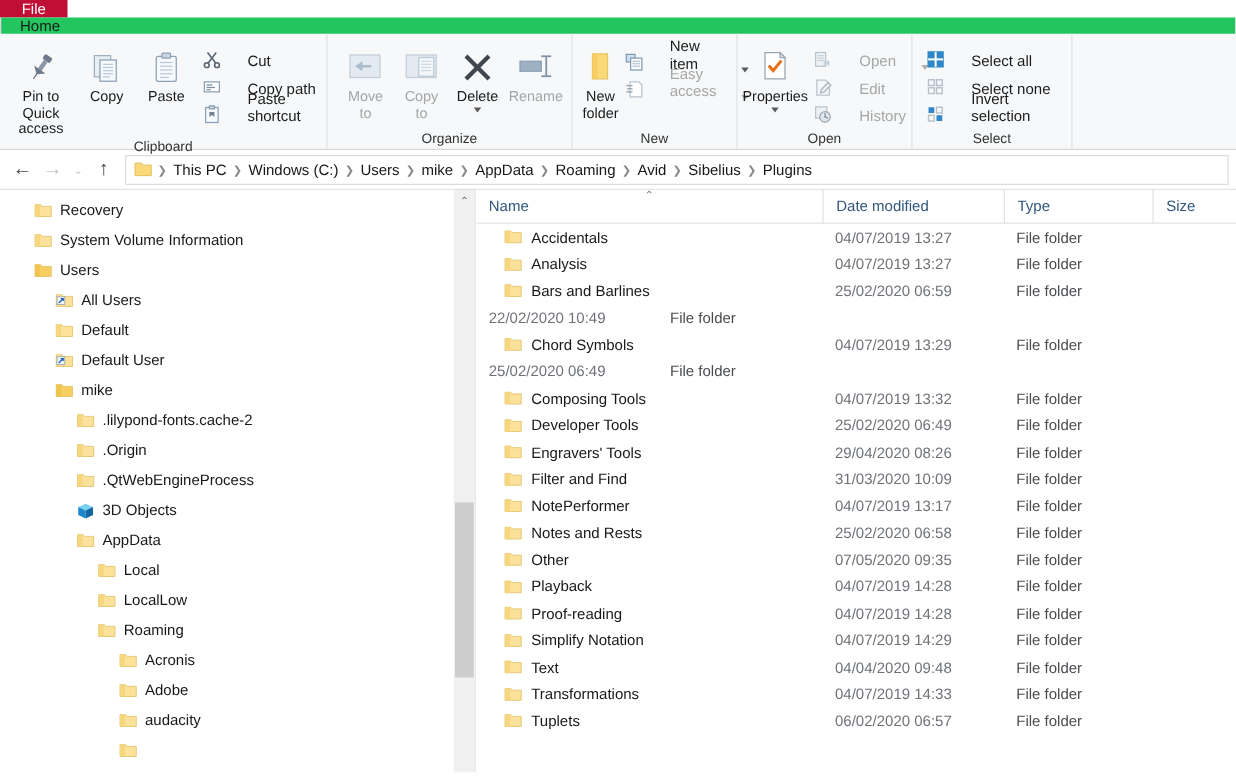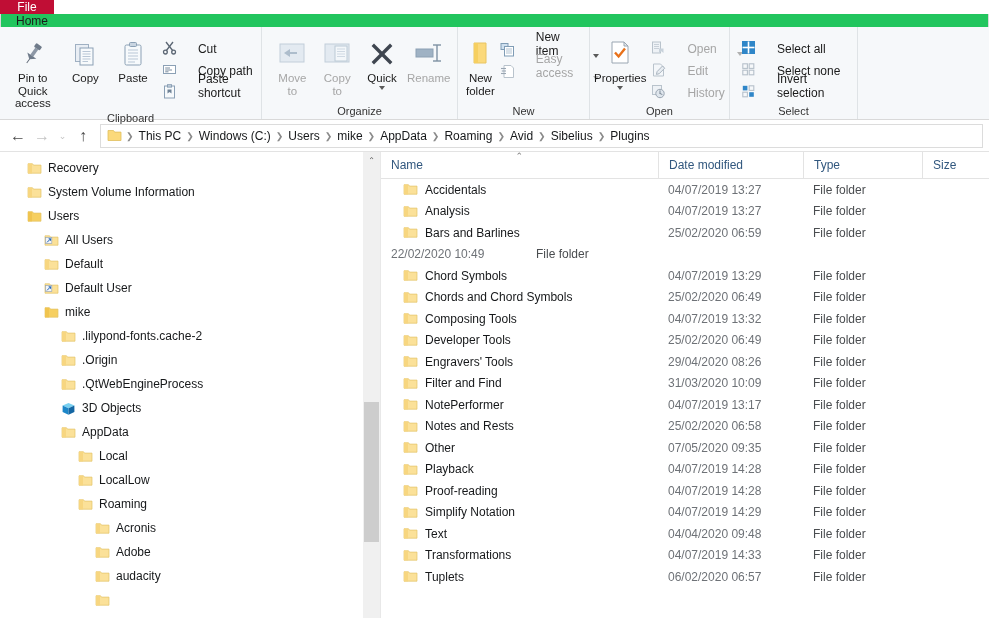--- a/index.html
+++ b/index.html
@@ -293,21 +293,21 @@
       </div>
       <div class="bigbtn" style="width:48px">
         <div class="bi">
           <svg width="30" height="30" viewBox="0 0 30 30">
             <g stroke="#3f4650" stroke-width="3.4" stroke-linecap="square">
               <line x1="7" y1="7" x2="23" y2="23"></line>
               <line x1="23" y1="7" x2="7" y2="23"></line>
             </g>
           </svg>
         </div>
-        <div class="bl">Quick</div>
+        <div class="bl">Delete</div>
         <div class="caret-row">
             <span class="caret-dn"></span>
           </div>
       </div>
       <div class="bigbtn dis" style="width:52px">
         <div class="bi">
           <svg width="34" height="30" viewBox="0 0 34 30">
             <rect x="4" y="10" width="17" height="8" fill="#9fb2c4" stroke="#8ca0b3"></rect>
             <g stroke="#7f91a3" stroke-width="1.4">
               <line x1="25" y1="6" x2="25" y2="22"></line>
@@ -777,30 +777,20 @@
                 <path d="M1 1.8 h4 v9.4 h-4 z" fill="#f7d680"></path>
               </svg>
             </span>
             <span>Chord Symbols</span>
           </div>
           <div class="fcell fdate" style="width: 145px;">04/07/2019 13:29</div>
           <div class="fcell ftype" style="width: 119px;">File folder</div>
           <div class="fcell" style="width: 48px;"></div>
         </div>
         <div class="frow">
-          <div class="fcell fname" style="width: 277px;">
-            <span class="folder-ico">
-              <svg width="15" height="13" viewBox="0 0 15 13">
-                <path d="M1 1.8 h4 v9.4 h-4 z" fill="#f7d680"></path>
-                <path d="M1 1.8 h4.6 l0.9 1.3 h7.5 v8.1 h-13 z" fill="#fbe199" stroke="#e2c469" stroke-width="0.7"></path>
-                <path d="M1 1.8 h4 v9.4 h-4 z" fill="#f7d680"></path>
-              </svg>
-            </span>
-            <span>Chords and Chord Symbols</span>
-          </div>
           <div class="fcell fdate" style="width: 145px;">25/02/2020 06:49</div>
           <div class="fcell ftype" style="width: 119px;">File folder</div>
           <div class="fcell" style="width: 48px;"></div>
         </div>
         <div class="frow">
           <div class="fcell fname" style="width: 277px;">
             <span class="folder-ico">
               <svg width="15" height="13" viewBox="0 0 15 13">
                 <path d="M1 1.8 h4 v9.4 h-4 z" fill="#f7d680"></path>
                 <path d="M1 1.8 h4.6 l0.9 1.3 h7.5 v8.1 h-13 z" fill="#fbe199" stroke="#e2c469" stroke-width="0.7"></path>

